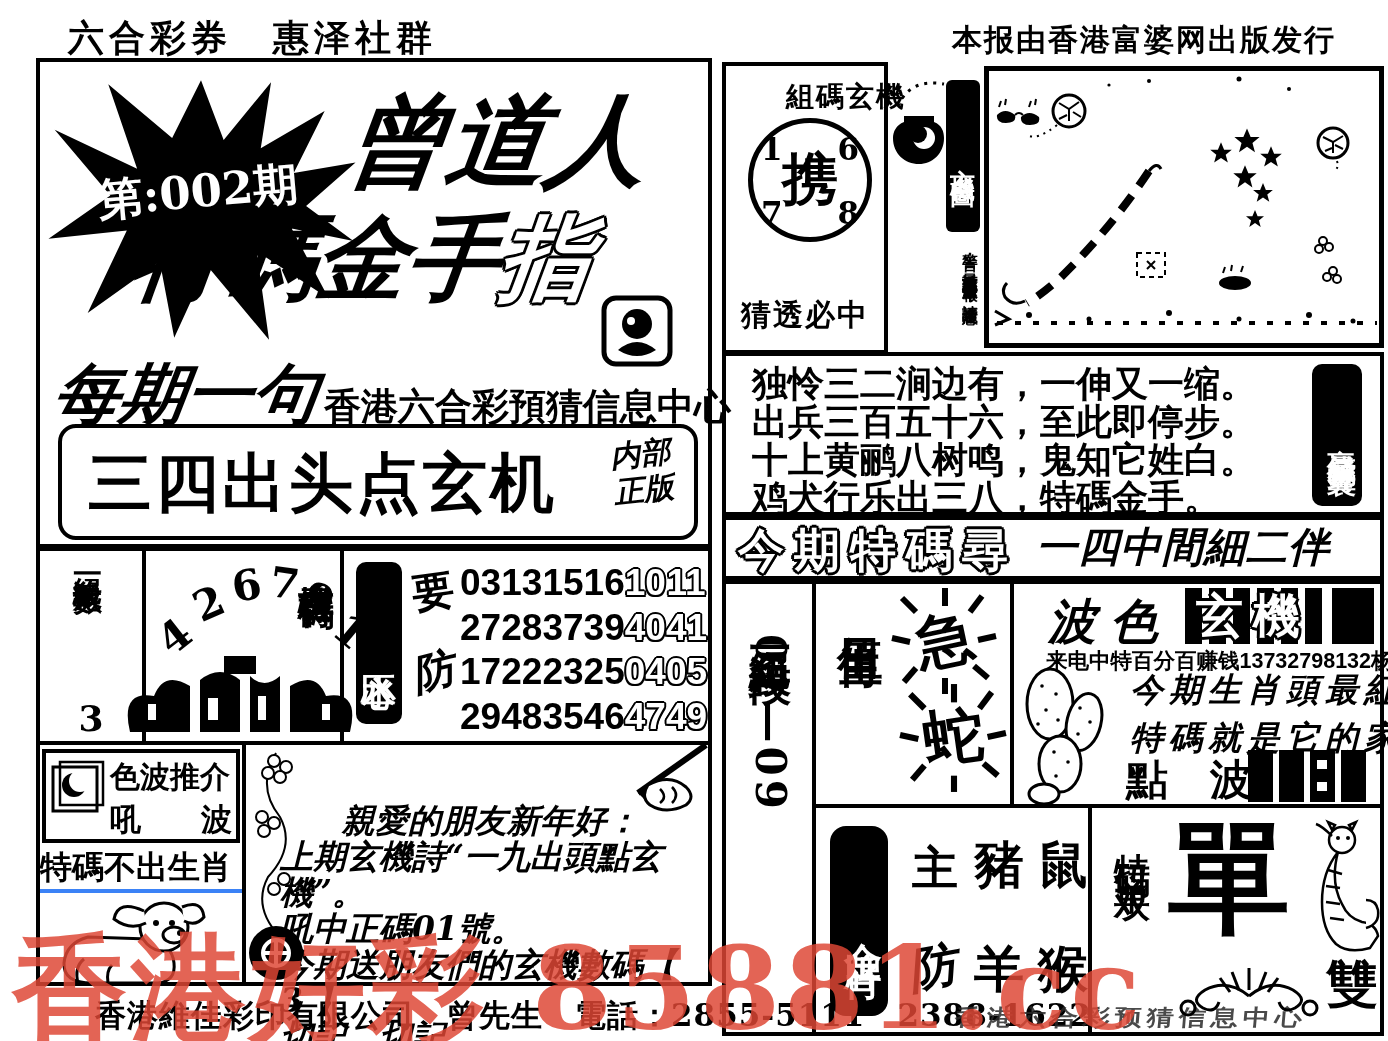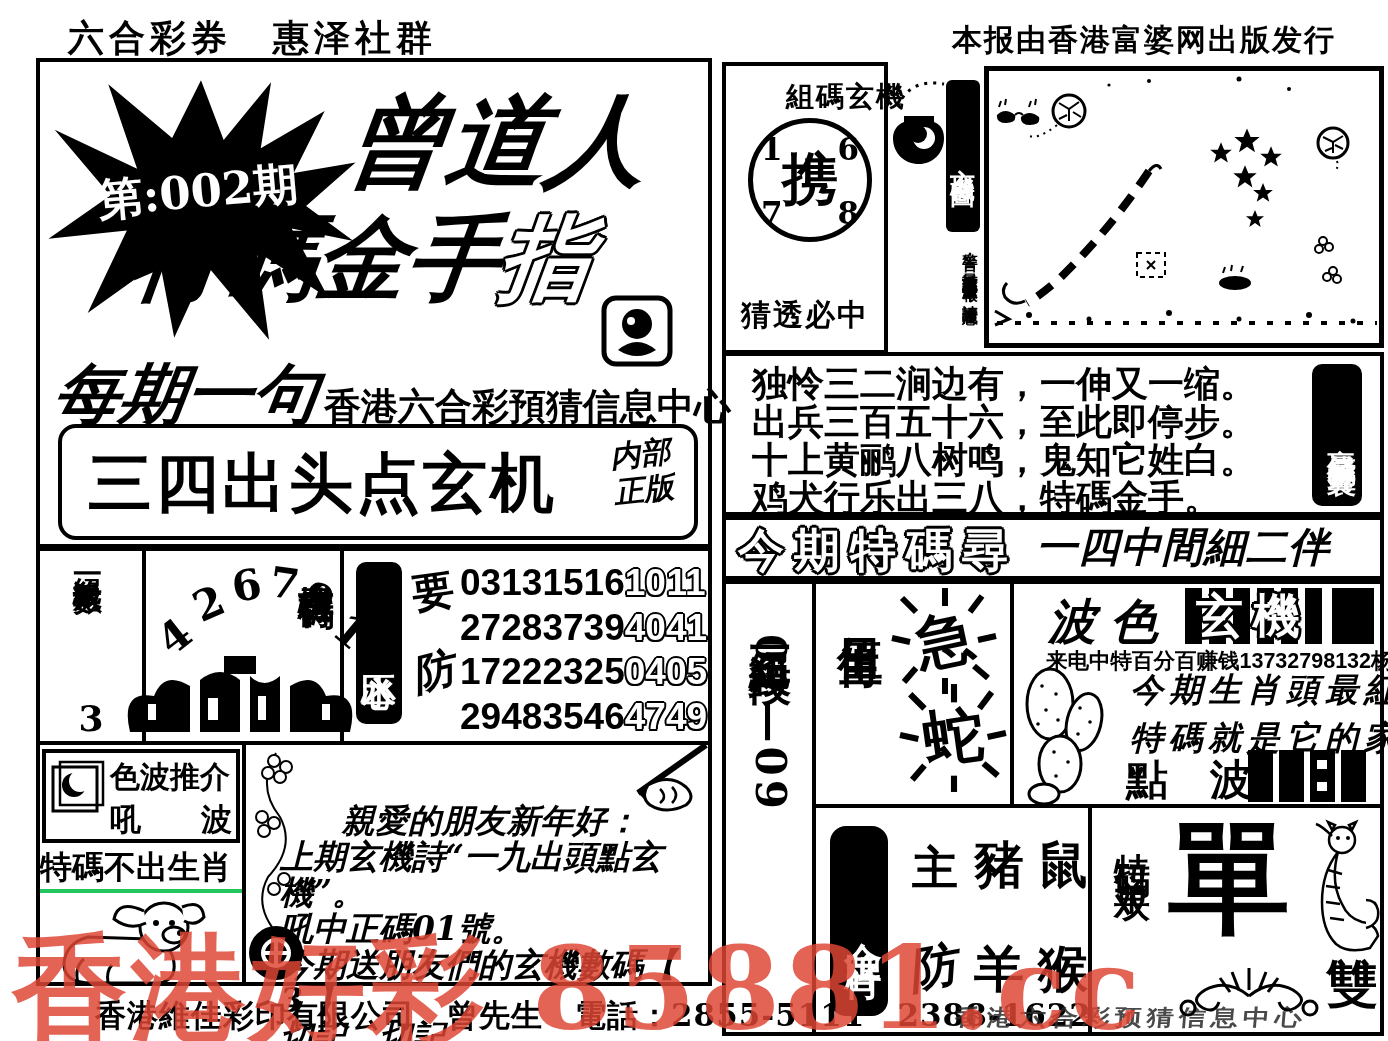--- a/index.html
+++ b/index.html
@@ -139,21 +139,21 @@
           <rect x="10" y="3" width="43" height="43" fill="none" stroke="#000" stroke-width="2.5"></rect>
           <circle cx="24" cy="26" r="12" fill="#000"></circle>
           <circle cx="30" cy="22" r="11" fill="#fff"></circle>
         </svg>
         <div class="abs serif" style="left:64px;top:4px;font-size:30px;font-weight:900;white-space:nowrap;">色波推介</div>
         <div class="abs serif" style="left:64px;top:46px;width:122px;display:flex;justify-content:space-between;font-size:31px;font-weight:900;">
           <span>吼</span>
           <span>波</span>
         </div>
       </div>
-      <div class="abs serif" style="left:0;top:102px;width:202px;height:46px;border-bottom:4px solid #22c55e;display:flex;align-items:center;font-size:32px;font-weight:900;white-space:nowrap;box-sizing:border-box;">特碼不出生肖</div>
+      <div class="abs serif" style="left:0;top:102px;width:202px;height:46px;border-bottom:4px solid #3b82f6;display:flex;align-items:center;font-size:32px;font-weight:900;white-space:nowrap;box-sizing:border-box;">特碼不出生肖</div>
       <svg class="abs" style="left:8px;top:152px;" width="186" height="92" viewBox="0 0 186 92">
         <g fill="#fff" stroke="#000" stroke-width="3">
           <path d="M40,40 Q18,46 16,66 Q15,86 44,86 L110,86 Q128,84 126,66 Q124,46 100,42 Z"></path>
           <circle cx="116" cy="30" r="24"></circle>
           <path d="M96,14 Q70,2 66,22 Q82,34 98,26"></path>
           <path d="M134,10 Q154,2 156,20 Q148,30 136,24"></path>
           <ellipse cx="126" cy="38" rx="11" ry="8"></ellipse>
           <path d="M30,86 Q26,70 36,62 M60,86 Q58,74 64,68"></path>
         </g>
         <circle cx="108" cy="26" r="3" fill="#000"></circle>

